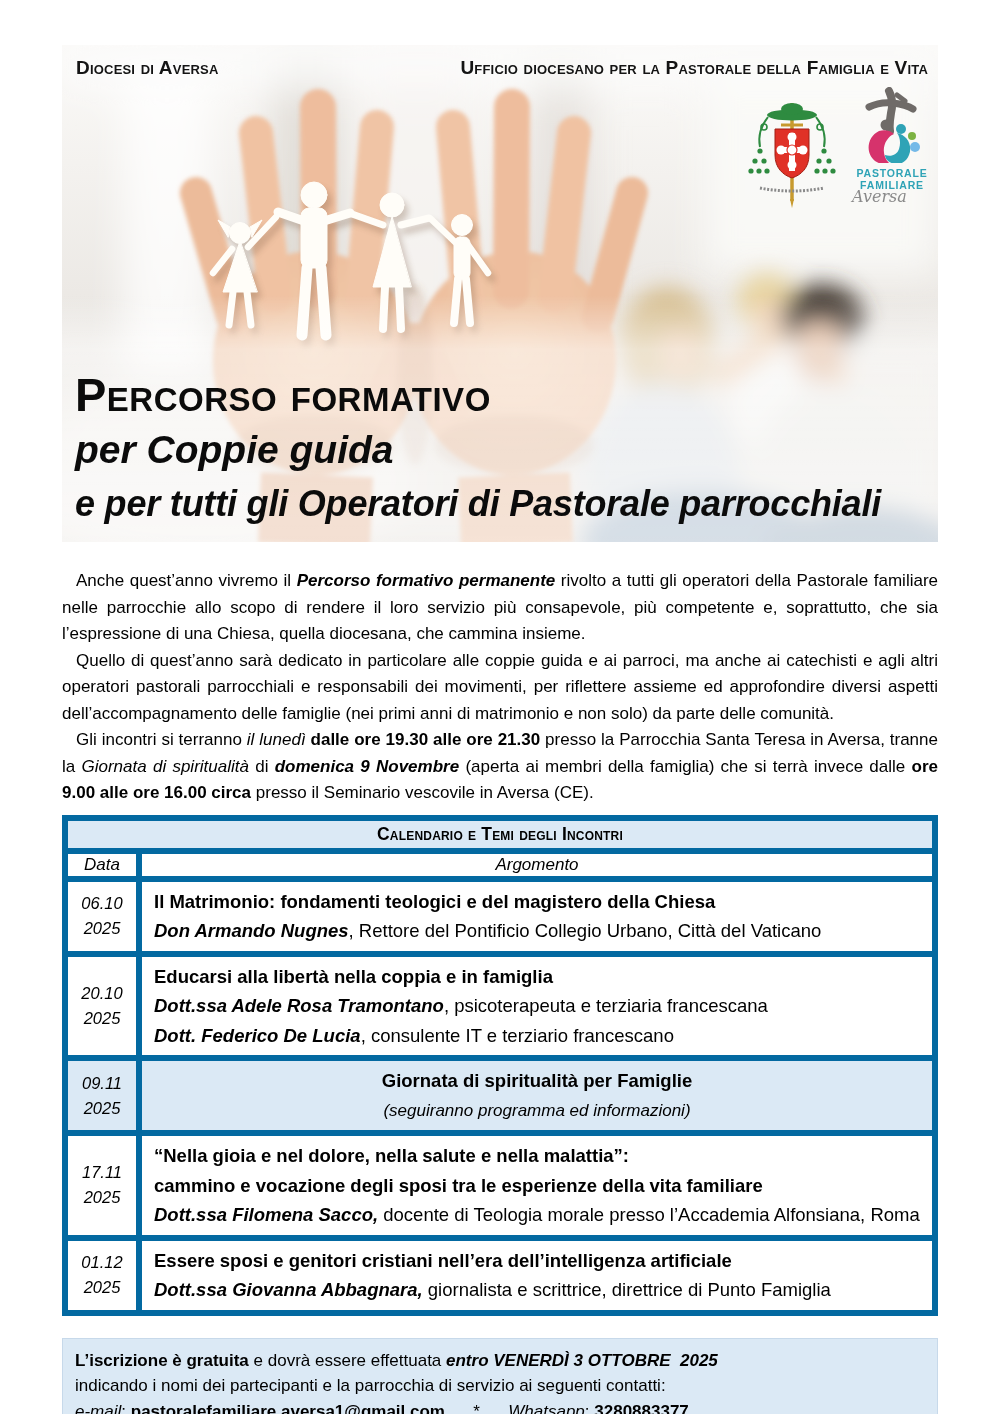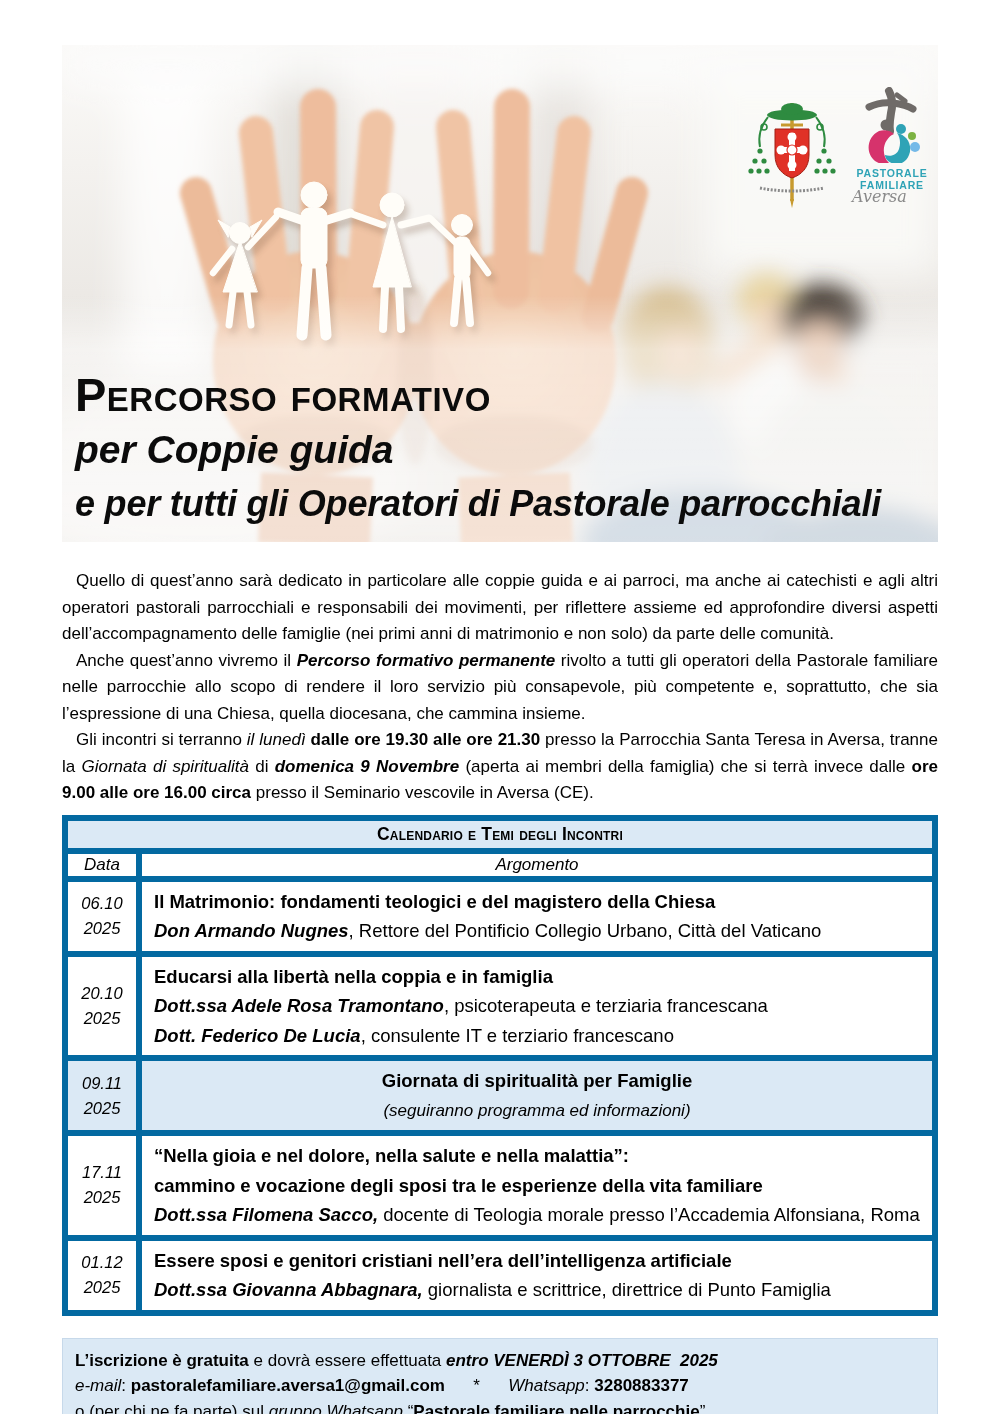--- a/index.html
+++ b/index.html
@@ -184,20 +184,24 @@
       </g>
 
       <g filter="url(#blurShadow)" opacity="0.3">
         <use href="#paperfam" xlink:href="#paperfam" fill="#7a5a43" stroke="#7a5a43" transform="translate(4,6)"></use>
       </g>
       <use href="#paperfam" xlink:href="#paperfam" fill="#fffdf8" stroke="#fffdf8"></use>
 
       <rect x="0" y="250" width="876" height="247" fill="url(#overlayGrad)"></rect>
     </svg>
 
+    <div class="photo-header">
+      <span>Diocesi di Aversa</span>
+      <span>Ufficio diocesano per la Pastorale della Famiglia e Vita</span>
+    </div>
 
     <svg class="coat-logo" viewBox="0 0 88 118">
       <line x1="44" y1="10" x2="44" y2="108" stroke="#c79a2e" stroke-width="3.5"></line>
       <line x1="33" y1="32" x2="55" y2="32" stroke="#c79a2e" stroke-width="3"></line>
       <polygon points="42,106 46,106 44,115" fill="#c79a2e"></polygon>
       <ellipse cx="44" cy="22" rx="25" ry="5.5" fill="#2e8b40"></ellipse>
       <ellipse cx="44" cy="16" rx="11" ry="6" fill="#2e8b40"></ellipse>
       <path d="M20,24 C12,34 10,44 12,54" stroke="#2e8b40" stroke-width="2" fill="none"></path>
       <path d="M68,24 C76,34 78,44 76,54" stroke="#2e8b40" stroke-width="2" fill="none"></path>
       <circle cx="16" cy="34" r="3" stroke="#2e8b40" stroke-width="1.6" fill="none"></circle>
@@ -245,22 +249,22 @@
     </div>
 
     <div class="title-block">
       <div class="title-main">Percorso formativo</div>
       <div class="title-sub1">per Coppie guida</div>
       <div class="title-sub2">e per tutti gli Operatori di Pastorale parrocchiali</div>
     </div>
   </div>
 
   <div class="body-text">
+    <p><span>Anche quest’anno vivremo il </span><span class="b i">Percorso formativo permanente</span><span> rivolto a tutti gli operatori della Pastorale familiare nelle parrocchie allo scopo di rendere il loro servizio più consapevole, più competente e, soprattutto, che sia l’espressione di una Chiesa, quella diocesana, che cammina insieme.</span></p>
     <p><span>Quello di quest’anno sarà dedicato in particolare alle coppie guida e ai parroci, ma anche ai catechisti e agli altri operatori pastorali parrocchiali e responsabili dei movimenti, per riflettere assieme ed approfondire diversi aspetti dell’accompagnamento delle famiglie (nei primi anni di matrimonio e non solo) da parte delle comunità.</span></p>
-    <p><span>Anche quest’anno vivremo il </span><span class="b i">Percorso formativo permanente</span><span> rivolto a tutti gli operatori della Pastorale familiare nelle parrocchie allo scopo di rendere il loro servizio più consapevole, più competente e, soprattutto, che sia l’espressione di una Chiesa, quella diocesana, che cammina insieme.</span></p>
     <p><span>Gli incontri si terranno </span><span class="i u">il lunedì</span><span> </span><span class="b">dalle ore 19.30 alle ore 21.30</span><span> presso la Parrocchia Santa Teresa in Aversa, tranne la </span><span class="i">Giornata di spiritualità</span><span> di </span><span class="b i">domenica 9 Novembre</span><span> (aperta ai membri della famiglia) che si terrà invece dalle </span><span class="b">ore 9.00 alle ore 16.00 circa</span><span> presso il Seminario vescovile in Aversa (CE).</span></p>
   </div>
 
   <table class="calendar">
     <tbody>
         <tr class="caption-row">
       <td colspan="2">Calendario e Temi degli Incontri</td>
     </tr>
     <tr class="colhead-row">
       <td>Data</td>
@@ -316,17 +320,18 @@
       <td class="topic-cell">
         <div class="line"><span class="b">Essere sposi e genitori cristiani nell’era dell’intelligenza artificiale</span></div>
         <div class="line"><span class="b i">Dott.ssa Giovanna Abbagnara,</span><span> giornalista e scrittrice, direttrice di Punto Famiglia</span></div>
       </td>
     </tr>
   </tbody>
     </table>
 
   <div class="footer-box">
     <div class="line"><span class="b">L’iscrizione è gratuita</span><span> e dovrà essere effettuata </span><span class="b i">entro VENERDÌ 3 OTTOBRE  2025</span></div>
+    <div class="line"><span>indicando i nomi dei partecipanti e la parrocchia di servizio ai seguenti contatti:</span></div>
     <div class="line"><span class="i">e-mail</span><span>: </span><span class="b">pastoralefamiliare.aversa1@gmail.com</span><span>      *      </span><span class="i">Whatsapp</span><span>: </span><span class="b">3280883377</span></div>
     <div class="line"><span>o (per chi ne fa parte) sul </span><span class="i">gruppo Whatsapp</span><span> “</span><span class="b">Pastorale familiare nelle parrocchie</span><span>”</span></div>
   </div>
 
 </div>
 
 </body></html>

